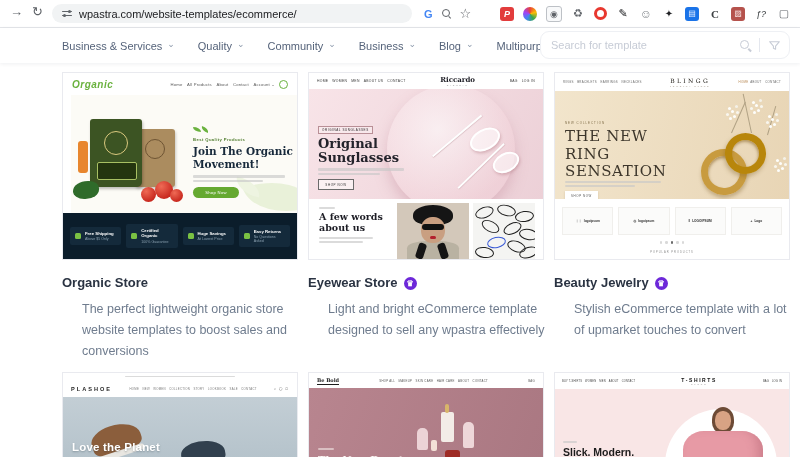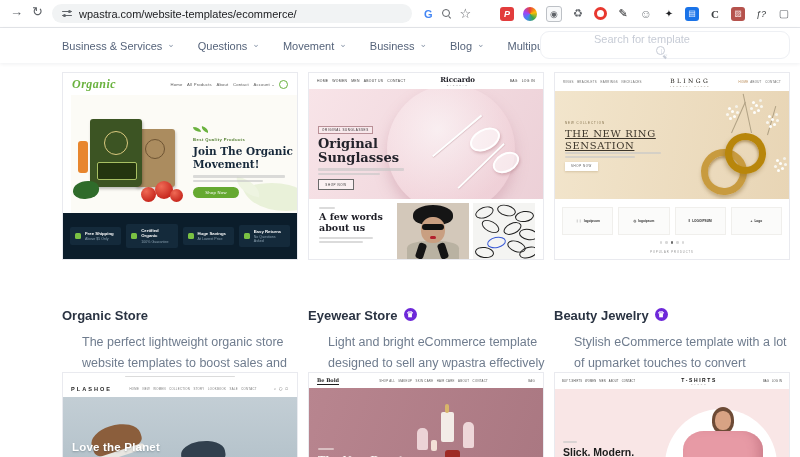--- a/index.html
+++ b/index.html
@@ -38,45 +38,45 @@
   .e11{background:#b5524c;color:#f6e3e2;font-size:8px;}
   .e12{font-style:italic;font-size:9px;white-space:nowrap;}
   .e13{color:#5f6368;font-size:11px;}
 
   
   #sitenav{position:absolute;left:0;top:28px;width:800px;height:35px;background:#fff;box-shadow:0 1px 4px rgba(20,30,60,.07);}
   #menu{position:absolute;left:62px;top:0;height:35px;display:flex;align-items:center;gap:23px;}
   .menu-item{font-size:11px;color:#55637a;display:flex;align-items:center;gap:5px;cursor:pointer;}
   .chev{font-size:9px;color:#8b98ab;position:relative;top:-2px;}
   #tmpl-search{position:absolute;right:10px;top:3px;width:250px;height:28px;background:#fff;border:1px solid #eef0f4;border-radius:9px;
-    display:flex;align-items:center;box-sizing:border-box;padding:0 8px;flex-direction:column;}
+    display:flex;align-items:center;box-sizing:border-box;padding:0 8px;}
   #tmpl-search input{flex:1;border:none;outline:none;font-size:11px;color:#44506b;background:transparent;font-family:"Liberation Sans",sans-serif;}
   #tmpl-search input::placeholder{color:#c7ccd6;}
   .s-lens{position:relative;width:11px;height:11px;margin-right:8px;}
   .s-lens::before{content:"";position:absolute;left:0;top:0;width:7px;height:7px;border:1.5px solid #c7ccd6;border-radius:50%;}
   .s-lens::after{content:"";position:absolute;left:8.5px;top:8.5px;width:3.5px;height:1.5px;background:#c7ccd6;transform:rotate(45deg);transform-origin:0 0;}
   .s-div{width:1px;height:14px;background:#e4e7ee;margin-right:8px;}
 
   
   #grid{position:absolute;left:62px;top:72px;width:728px;display:grid;grid-template-columns:repeat(3,236px);column-gap:10px;}
   .card{width:236px;height:300px;}
   .thumb{position:relative;width:234px;height:186px;border:1px solid #e9eaef;background:#fff;overflow:hidden;cursor:pointer;}
   .meta{padding-top:15px;}
-  .c-title{font-size:13px;font-weight:bold;color:#2a3342;display:flex;align-items:flex-start;gap:6px;margin-top:33px;}
+  .c-title{font-size:13px;font-weight:bold;color:#2a3342;display:flex;align-items:flex-end;gap:6px;}
   .badge{width:13px;height:13px;border-radius:50%;background:#6d28d9;color:#fff;font-size:8px;display:inline-flex;align-items:center;justify-content:center;line-height:1;}
   .c-desc{margin-top:9px;font-size:12.5px;line-height:21px;color:#6f7c8e;width:225px;margin-left:20px;}
 
   
   .mini{position:absolute;inset:0;font-family:"Liberation Sans",sans-serif;}
   .serif{font-family:"DejaVu Serif","Liberation Serif",serif;}
   .bar{background:#c8c8c8;height:2.5px;border-radius:1px;opacity:.65;}
 
   
   .og-head{position:absolute;left:0;top:0;width:100%;height:22px;background:#fff;display:flex;align-items:center;justify-content:space-between;padding:0 9px;box-sizing:border-box;}
-  .og-logo{font-size:12px;font-weight:bold;color:#6ab23e;font-style:italic;letter-spacing:.5px;font-family:Liberation Serif, serif;}
+  .og-logo{font-size:10px;font-weight:bold;color:#6ab23e;font-style:italic;letter-spacing:.5px;}
   .og-nav{font-size:4.2px;color:#5a5a5a;letter-spacing:.2px;}
   .og-cart{display:inline-block;width:7px;height:7px;border:1px solid #6ab23e;border-radius:50%;vertical-align:middle;margin-left:4px;}
   .og-hero{position:absolute;left:8px;top:22px;width:100%;height:118px;background:#fcfbf6;}
   .og-bottle{position:absolute;left:7px;top:46px;width:10px;height:32px;background:#e8862e;border-radius:3px;}
   .og-bag1{position:absolute;left:19px;top:24px;width:52px;height:68px;background:#3c5423;border-radius:3px 3px 5px 5px;box-shadow:1px 2px 3px rgba(0,0,0,.25);}
   .og-bag1 .emblem{position:absolute;left:14px;top:12px;width:22px;height:22px;border:1.5px solid #d9c87e;border-radius:50%;}
   .og-bag1 .label{position:absolute;left:7px;bottom:7px;width:38px;height:16px;background:#24350f;border:1px solid #a8c063;border-radius:2px;}
   .og-bag2{position:absolute;left:64px;top:34px;width:40px;height:58px;background:#ab8c5f;border-radius:3px;box-shadow:1px 2px 3px rgba(0,0,0,.2);}
   .og-bag2 .emblem{position:absolute;left:10px;top:10px;width:18px;height:18px;border:1.5px solid #6e5433;border-radius:50%;}
   .og-greens{position:absolute;left:2px;top:86px;width:26px;height:18px;background:#2f6b2a;border-radius:60% 40% 55% 45%;}
@@ -134,21 +134,21 @@
   .bl-logo{text-align:center;}
   .bl-logo .l1{font-size:6px;letter-spacing:2.4px;color:#23201b;}
   .bl-logo .l2{font-size:2.3px;letter-spacing:1.6px;color:#a39a8d;margin-top:1px;}
   .bl-hero{position:absolute;left:0;top:18px;width:100%;height:108px;background:linear-gradient(100deg,#f2e5cc,#e8d5b5);overflow:hidden;}
   .ring{position:absolute;border-radius:50%;border-style:solid;border-color:#c89b3f;background:transparent;box-shadow:inset 0 2px 3px rgba(120,80,10,.5),0 3px 4px rgba(120,90,30,.35);}
   .stem{position:absolute;width:1px;background:#b0a184;transform-origin:bottom;}
   .bloom{position:absolute;width:3px;height:3px;border-radius:50%;background:#fdfdfb;
     box-shadow:4px -2px 0 #fdfdfb,-3px -4px 0 #f8f6ef,2px -7px 0 #fdfdfb,7px -6px 0 #f8f6ef,-1px -10px 0 #fdfdfb,6px -12px 0 #f4f1e8;}
   .bl-copy{position:absolute;left:10px;top:30px;width:108px;}
   .bl-eyebrow{font-size:2.9px;letter-spacing:1px;color:#7d6b46;margin-bottom:3px;}
-  .bl-h1{font-size:10px;line-height:1.18;letter-spacing:.6px;color:#3d362b;margin-bottom:0;text-decoration:underline;}
+  .bl-h1{font-size:15px;line-height:1.18;letter-spacing:.6px;color:#3d362b;margin-bottom:0;}
   .bl-btn{margin-top:4px;width:33px;height:9px;background:#fff;color:#555;font-size:2.9px;letter-spacing:.6px;display:flex;align-items:center;justify-content:center;box-shadow:0 1px 2px rgba(130,100,50,.25);}
   .bl-logos{position:absolute;left:0;top:126px;width:100%;height:60px;background:#fff;}
   .bl-lrow{position:absolute;left:7px;top:8px;width:220px;display:flex;gap:5px;}
   .bl-lbox{flex:1;height:26px;background:#fbfbfa;border:1px solid #f0efec;display:flex;align-items:center;justify-content:center;gap:2px;font-size:3.2px;font-weight:bold;color:#2b2b2b;}
   .bl-dots{position:absolute;left:0;top:42px;width:100%;display:flex;justify-content:center;gap:3px;}
   .bl-dots i{width:2.5px;height:2.5px;border-radius:50%;background:#d9d9d9;}
   .bl-dots i.on{background:#6b6b6b;}
   .bl-foot{position:absolute;left:0;top:52px;width:100%;text-align:center;font-size:2.6px;letter-spacing:1px;color:#8a8a8a;}
 
   
@@ -221,25 +221,25 @@
   </div>
 </div>
 
 <div id="sitenav">
   <div id="menu">
     <span class="menu-item">
         <span>Business &amp; Services</span>
         <span class="chev">⌄</span>
       </span>
     <span class="menu-item">
-        <span>Questions</span>
+        <span>Quality</span>
         <span class="chev">⌄</span>
       </span>
     <span class="menu-item">
-        <span>Movement</span>
+        <span>Community</span>
         <span class="chev">⌄</span>
       </span>
     <span class="menu-item">
         <span>Business</span>
         <span class="chev">⌄</span>
       </span>
     <span class="menu-item">
         <span>Blog</span>
         <span class="chev">⌄</span>
       </span>

